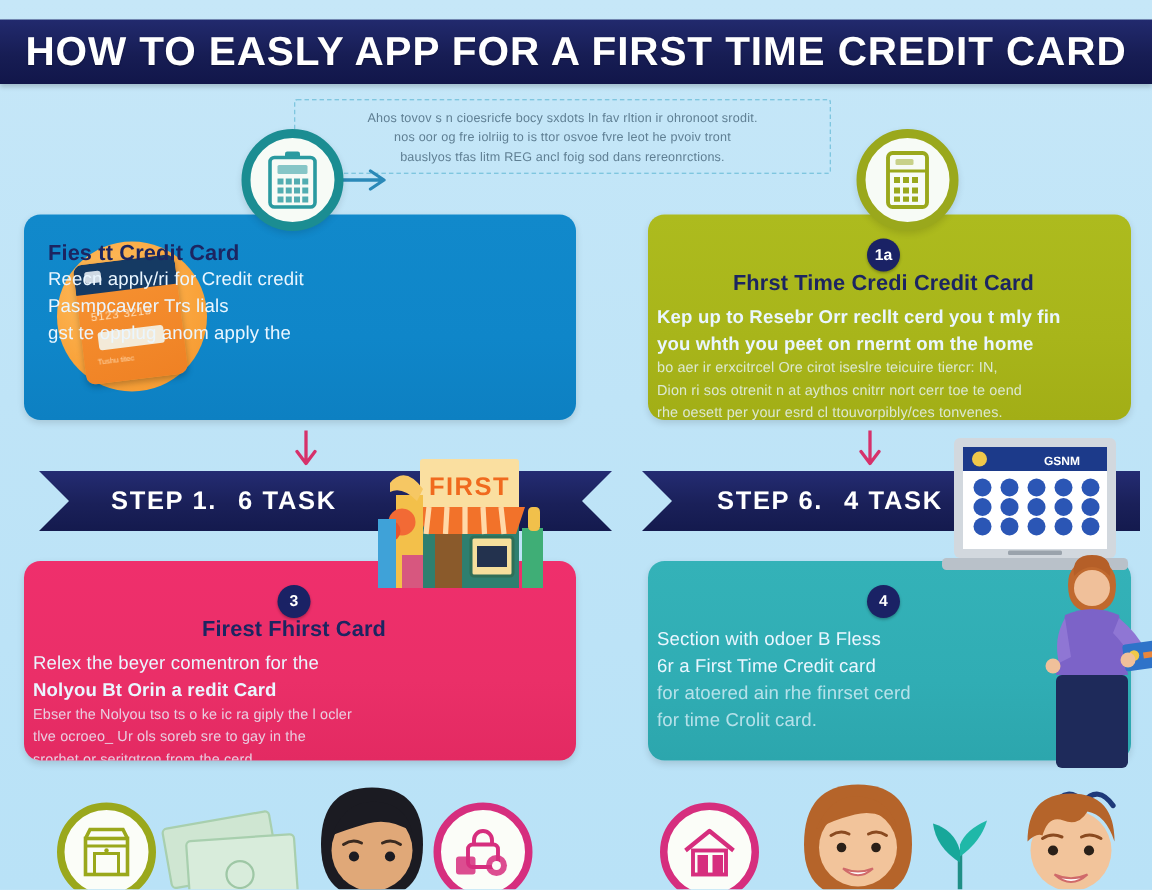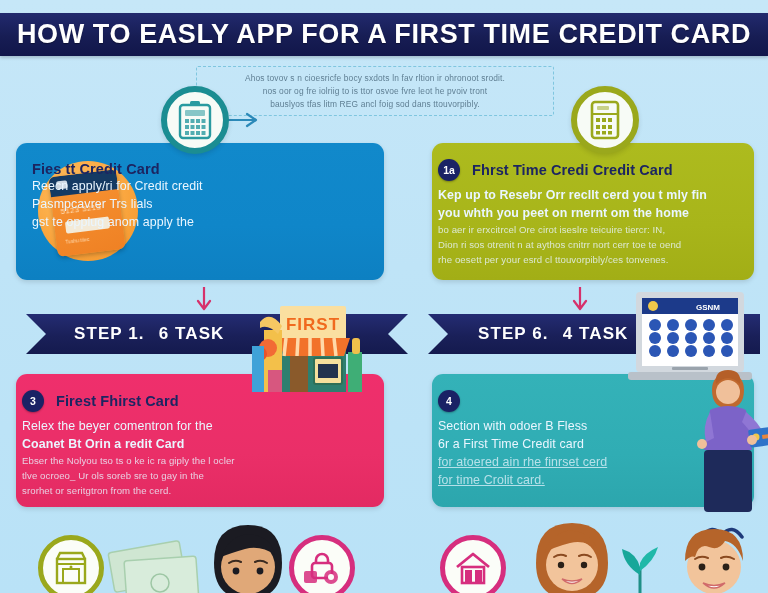--- a/index.html
+++ b/index.html
@@ -95,22 +95,23 @@
   .card-teal  { left: 432px; top: 374px; width: 322px; height: 133px; background: linear-gradient(180deg,#34b2b8 0%, #30adb4 60%, #2ca6ad 100%); }
 
   .card-body {
     position: relative;
     padding: 16px 14px 10px 16px;
     height: 100%;
   }
   .card-head-row {
     display: flex;
     align-items: center;
-    gap: 12px;
+    gap: 0;
     margin-bottom: 5px;
+    flex-direction: column;
   }
   .num-badge {
     width: 22px; height: 22px;
     border-radius: 50%;
     background: #1a2265;
     color: #ffffff;
     font-size: 10.5px;
     font-weight: bold;
     display: flex;
     align-items: center;
@@ -136,21 +137,21 @@
     filter: blur(.3px);
     white-space: nowrap;
   }
   .card-line.bold { font-weight: bold; }
   .card-line.small {
     font-size: 9.6px;
     line-height: 15px;
     opacity: .8;
     filter: blur(.45px);
   }
-  .card-line.faint { opacity: .72; filter: blur(.5px); text-decoration: underline; }
+  .card-line.faint { opacity: .72; filter: blur(.5px); }
 
   .blue-pad   { padding-top: 18px; }
   .olive-pad  { padding-left: 6px; }
   .pink-pad   { padding-left: 6px; }
   .teal-pad   { padding-left: 6px; }
 
   
   .card-art {
     position: absolute;
     pointer-events: none;
@@ -301,21 +302,21 @@
 
 <div class="page">
 
   <div class="header-bar">
     <div class="header-title">HOW TO EASLY APP FOR A FIRST TIME CREDIT CARD</div>
   </div>
 
   <div class="intro-box">
     <div class="intro-line">Ahos tovov s n cioesricfe bocy sxdots ln fav rltion ir ohronoot srodit.</div>
     <div class="intro-line">nos oor og fre iolriig to is ttor osvoe fvre leot he pvoiv tront</div>
-    <div class="intro-line">bauslyos tfas litm REG ancl foig sod dans ttouvorpibly.</div>
+    <div class="intro-line">bauslyos tfas litm REG ancl foig sod dans rereonrctions.</div>
   </div>
 
   <div class="circle-badge circle-teal">
     <svg width="36" height="40" viewBox="0 0 36 40" aria-hidden="true">
       <rect x="13" y="1" width="10" height="5" rx="1.5" fill="#2a9aa0"></rect>
       <rect x="3" y="5" width="30" height="33" rx="3" fill="none" stroke="#2a9aa0" stroke-width="2.4"></rect>
       <rect x="8" y="10" width="20" height="6" rx="1" fill="#2a9aa0" opacity=".55"></rect>
       <g fill="#2a9aa0" opacity=".8">
         <rect x="8" y="19" width="4" height="4"></rect>
           <rect x="13.5" y="19" width="4" height="4"></rect>
@@ -466,21 +467,21 @@
   </div>
 
   <div class="card card-pink">
     <div class="card-body pink-pad">
       <div class="card-head-row">
         <div class="num-badge">3</div>
         <div class="card-title title-dark">Firest Fhirst Card</div>
       </div>
       <div class="card-lines">
         <div class="card-line">Relex the beyer comentron for the</div>
-        <div class="card-line bold">Coanet Bt Orin a redit Card</div>
+        <div class="card-line bold">Nolyou Bt Orin a redit Card</div>
         <div class="card-line small">Ebser the Nolyou tso ts o ke ic ra giply the l ocler</div>
         <div class="card-line small">tlve ocroeo_ Ur ols soreb sre to gay in the</div>
         <div class="card-line small">srorhet or seritgtron from the cerd.</div>
       </div>
     </div>
   </div>
 
   <div class="card card-teal">
     <div class="card-body teal-pad">
       <div class="card-head-row">

